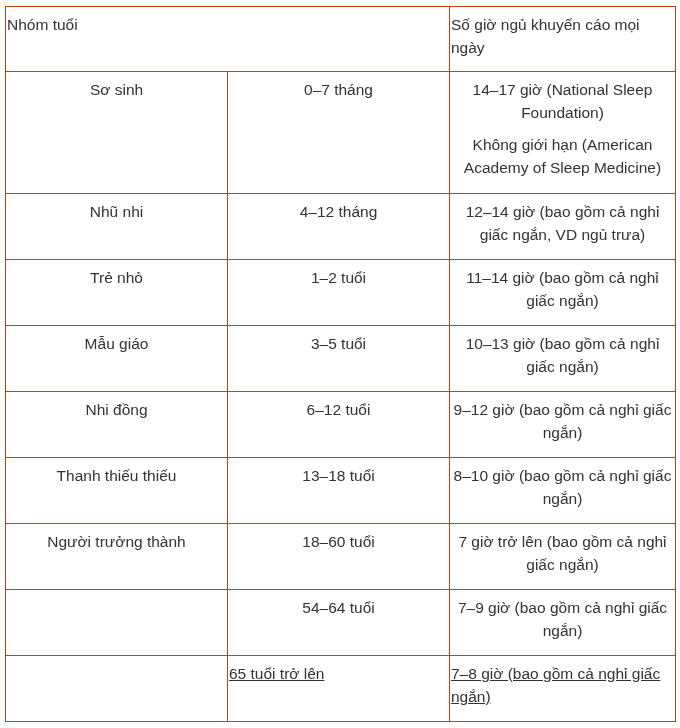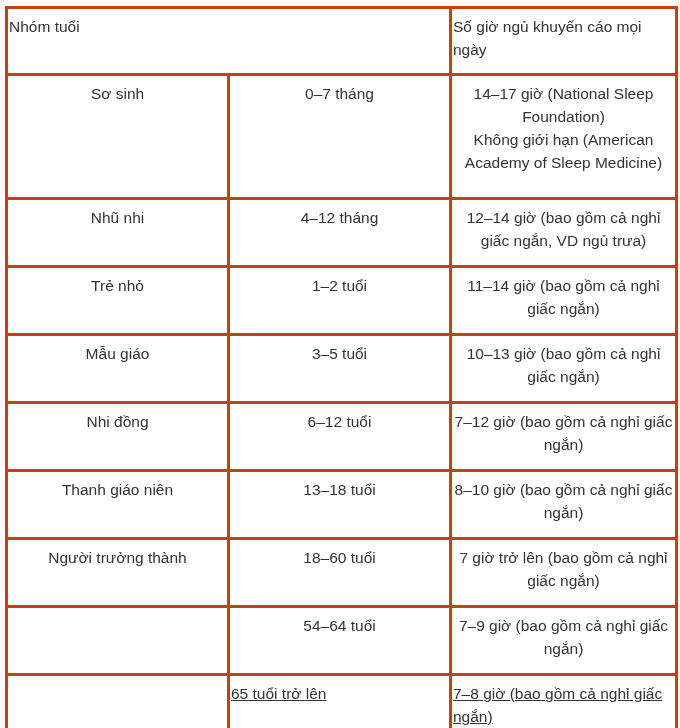--- a/index.html
+++ b/index.html
@@ -1,29 +1,29 @@
 <!DOCTYPE html>
 <html><head>
 <meta charset="utf-8">
 <style>
   html, body { margin: 0; padding: 0; background: #ffffff; }
   body { width: 680px; height: 728px; position: relative; overflow: hidden;
          font-family: "Liberation Sans", sans-serif; color: #333333; }
   table { position: absolute; left: 5px; top: 6px; border-collapse: collapse;
           width: 670px; table-layout: fixed; }
-  td { border: 3px solid #c2410c; vertical-align: top; padding: 6px 1px 0 1px;
+  td { border: 1px solid #c2410c; vertical-align: top; padding: 6px 1px 0 1px;
        font-size: 15.5px; line-height: 23px; }
   col.c1 { width: 222px; }
   col.c2 { width: 222px; }
   col.c3 { width: 226px; }
   tr.h0 td { height: 58px; }
   tr.r0 td { height: 115px; text-align: center; }
   tr.r td { height: 59px; text-align: center; }
   tr.rlast td { height: 59px; text-decoration: underline; }
-  .p2 { display: block; }
+  .p2 { margin-top: 9px; display: block; }
 </style>
 </head>
 <body>
 
 <table>
   <colgroup>
       <col class="c1">
       <col class="c2">
       <col class="c3">
     </colgroup>
@@ -51,24 +51,24 @@
     <td>11–14 giờ (bao gồm cả nghỉ giấc ngắn)</td>
   </tr>
   <tr class="r">
     <td>Mẫu giáo</td>
     <td>3–5 tuổi</td>
     <td>10–13 giờ (bao gồm cả nghỉ giấc ngắn)</td>
   </tr>
   <tr class="r">
     <td>Nhi đồng</td>
     <td>6–12 tuổi</td>
-    <td>7–12 giờ (bao gồm cả nghỉ giấc ngắn)</td>
+    <td>9–12 giờ (bao gồm cả nghỉ giấc ngắn)</td>
   </tr>
   <tr class="r">
-    <td>Thanh giáo niên</td>
+    <td>Thanh thiếu thiếu</td>
     <td>13–18 tuổi</td>
     <td>8–10 giờ (bao gồm cả nghỉ giấc ngắn)</td>
   </tr>
   <tr class="r">
     <td>Người trưởng thành</td>
     <td>18–60 tuổi</td>
     <td>7 giờ trở lên (bao gồm cả nghỉ giấc ngắn)</td>
   </tr>
   <tr class="r">
     <td></td>

